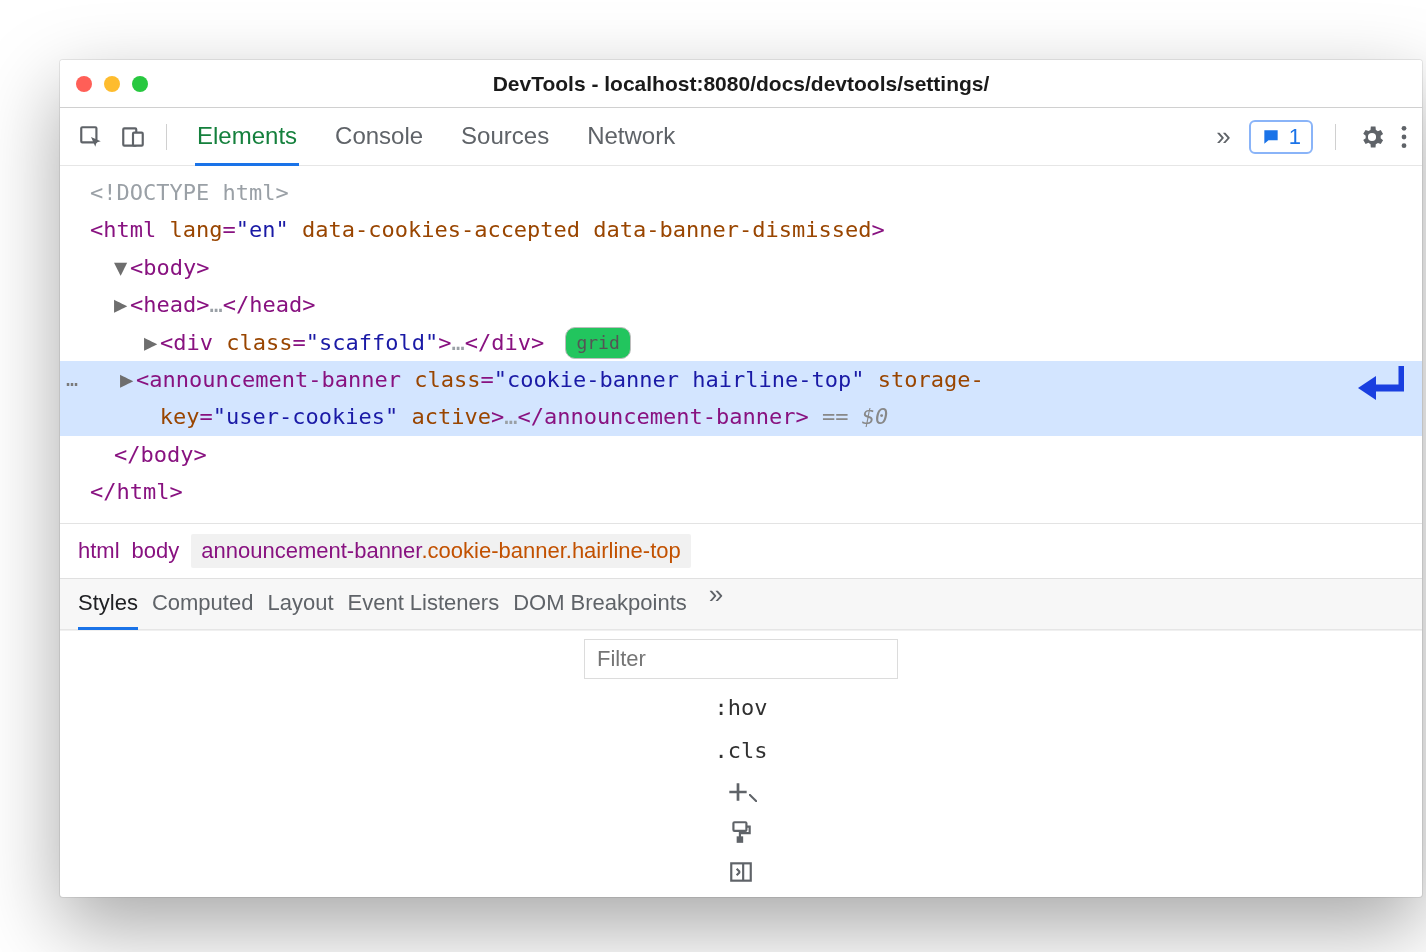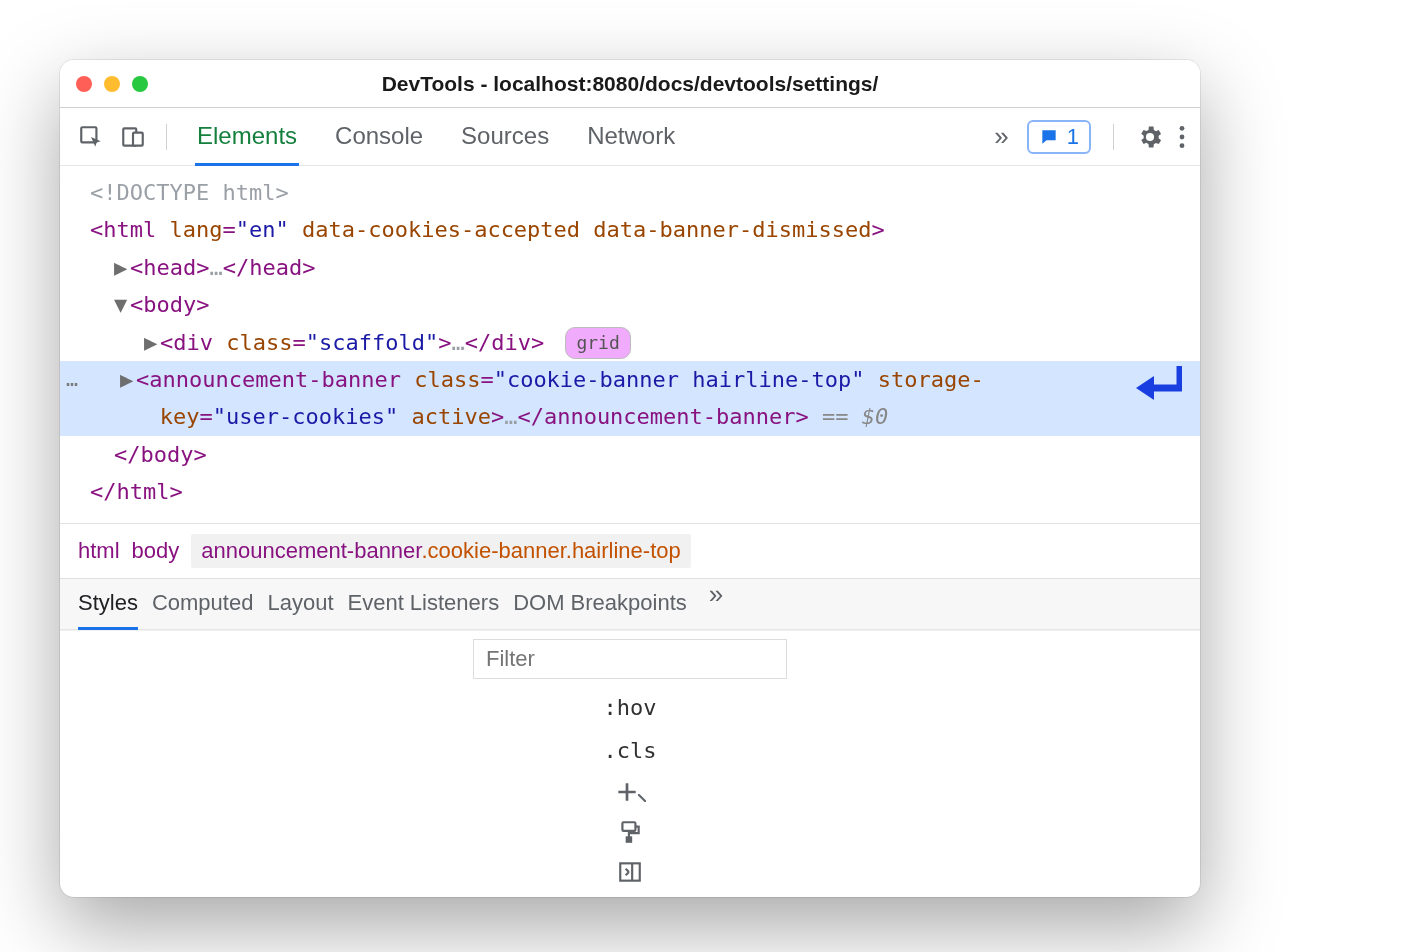--- a/index.html
+++ b/index.html
@@ -4,22 +4,22 @@
 <style>
   * { box-sizing: border-box; }
   body {
     margin: 0;
     padding: 60px;
     background: #fff;
     font-family: -apple-system, BlinkMacSystemFont, "Segoe UI", Helvetica, Arial, sans-serif;
     font-size: 24px;
   }
   .window {
-    width: 1140px;
-    border-radius: 14px;
+    width: 1362px;
+    border-radius: 3px;
     background: #fff;
     box-shadow: 0 30px 80px rgba(0,0,0,0.35), 0 0 0 1px rgba(0,0,0,0.08);
     overflow: hidden;
     position: relative;
   }
   .titlebar {
     height: 48px;
     display: flex;
     align-items: center;
     padding: 0 16px;
@@ -84,21 +84,21 @@
   }
   .sel-row .gutter-dots {
     position: absolute; left: 6px; top: 6px; color: #7a7a7a;
     font-size: 20px; letter-spacing: 1px;
   }
   .sel-content { padding-left: 60px; }
   .sel-var { color: #888; font-style: italic; }
   .grid-badge {
     display: inline-block; border: 1px solid #bdbdbd; border-radius: 10px;
     padding: 0 10px; font-size: 18px; font-family: Menlo, monospace;
-    color: #555; margin-left: 8px; background: #f0abfc; vertical-align: 1px;
+    color: #555; margin-left: 8px; background: #22c55e; vertical-align: 1px;
   }
   .reply-arrow {
     position: absolute; right: 18px; top: 3px; width: 50px; height: 44px;
     pointer-events: none;
   }
 
   .breadcrumb {
     display: flex; align-items: center; gap: 12px;
     padding: 10px 18px; border-top: 1px solid #e3e3e3;
     font-size: 22px;
@@ -193,24 +193,24 @@
       </div>
     </div>
   </div>
 
   <div class="dom">
     <div class="row" style="padding-left:30px"><span class="t-gray">&lt;!DOCTYPE html&gt;</span></div>
     <div class="row" style="padding-left:30px">
       <span class="t-tag">&lt;html </span><span class="t-attr">lang</span><span class="t-tag">=</span><span class="t-str">"en"</span><span class="t-attr"> data-cookies-accepted data-banner-dismissed</span><span class="t-tag">&gt;</span>
     </div>
     <div class="row" style="padding-left:54px">
+      <span class="arrow">▼</span><span class="t-tag">&lt;body&gt;</span>
+    </div>
+    <div class="row" style="padding-left:54px">
       <span class="arrow">▶</span><span class="t-tag">&lt;head&gt;</span><span class="t-gray">…</span><span class="t-tag">&lt;/head&gt;</span>
-    </div>
-    <div class="row" style="padding-left:54px">
-      <span class="arrow">▼</span><span class="t-tag">&lt;body&gt;</span>
     </div>
     <div class="row" style="padding-left:84px">
       <span class="arrow">▶</span><span class="t-tag">&lt;div </span><span class="t-attr">class</span><span class="t-tag">=</span><span class="t-str">"scaffold"</span><span class="t-tag">&gt;</span><span class="t-gray">…</span><span class="t-tag">&lt;/div&gt;</span>
       <span class="grid-badge">grid</span>
     </div>
 
     <div class="sel-row">
       <span class="gutter-dots">⋯</span>
       <div class="sel-content">
         <span class="arrow">▶</span><span class="t-tag">&lt;announcement-banner </span><span class="t-attr">class</span><span class="t-tag">=</span><span class="t-str">"cookie-banner hairline-top"</span><span class="t-attr"> storage-</span><br>

